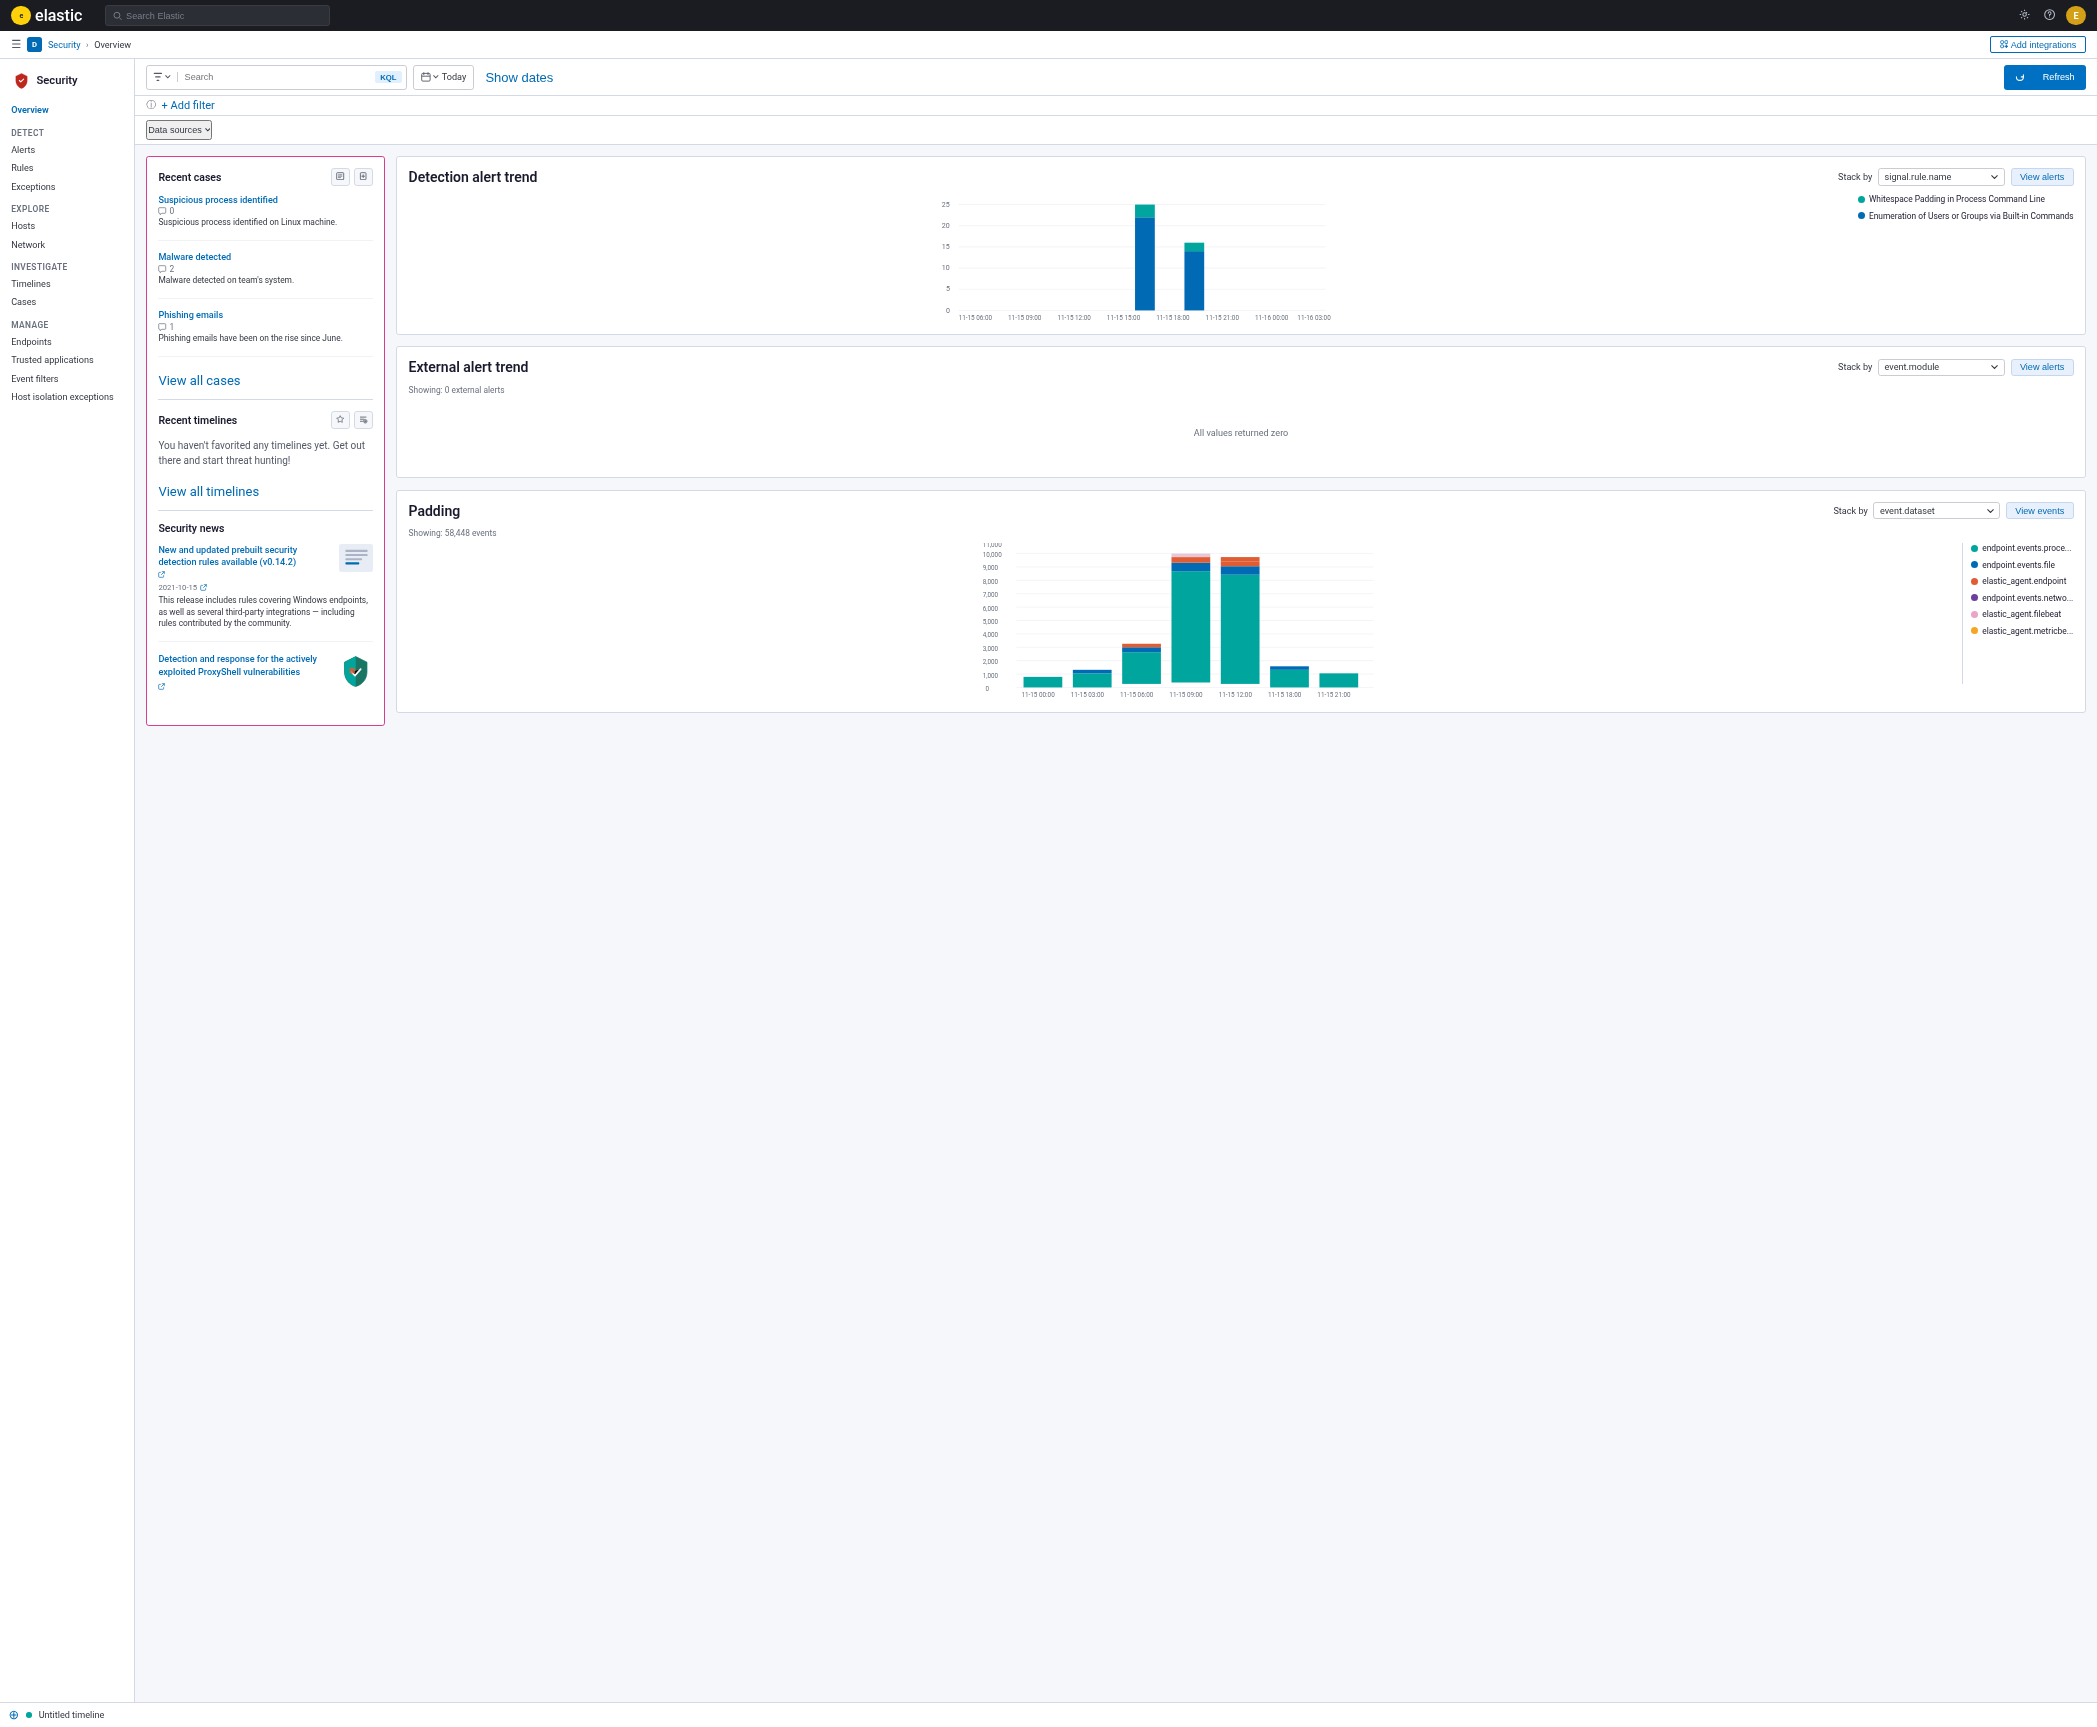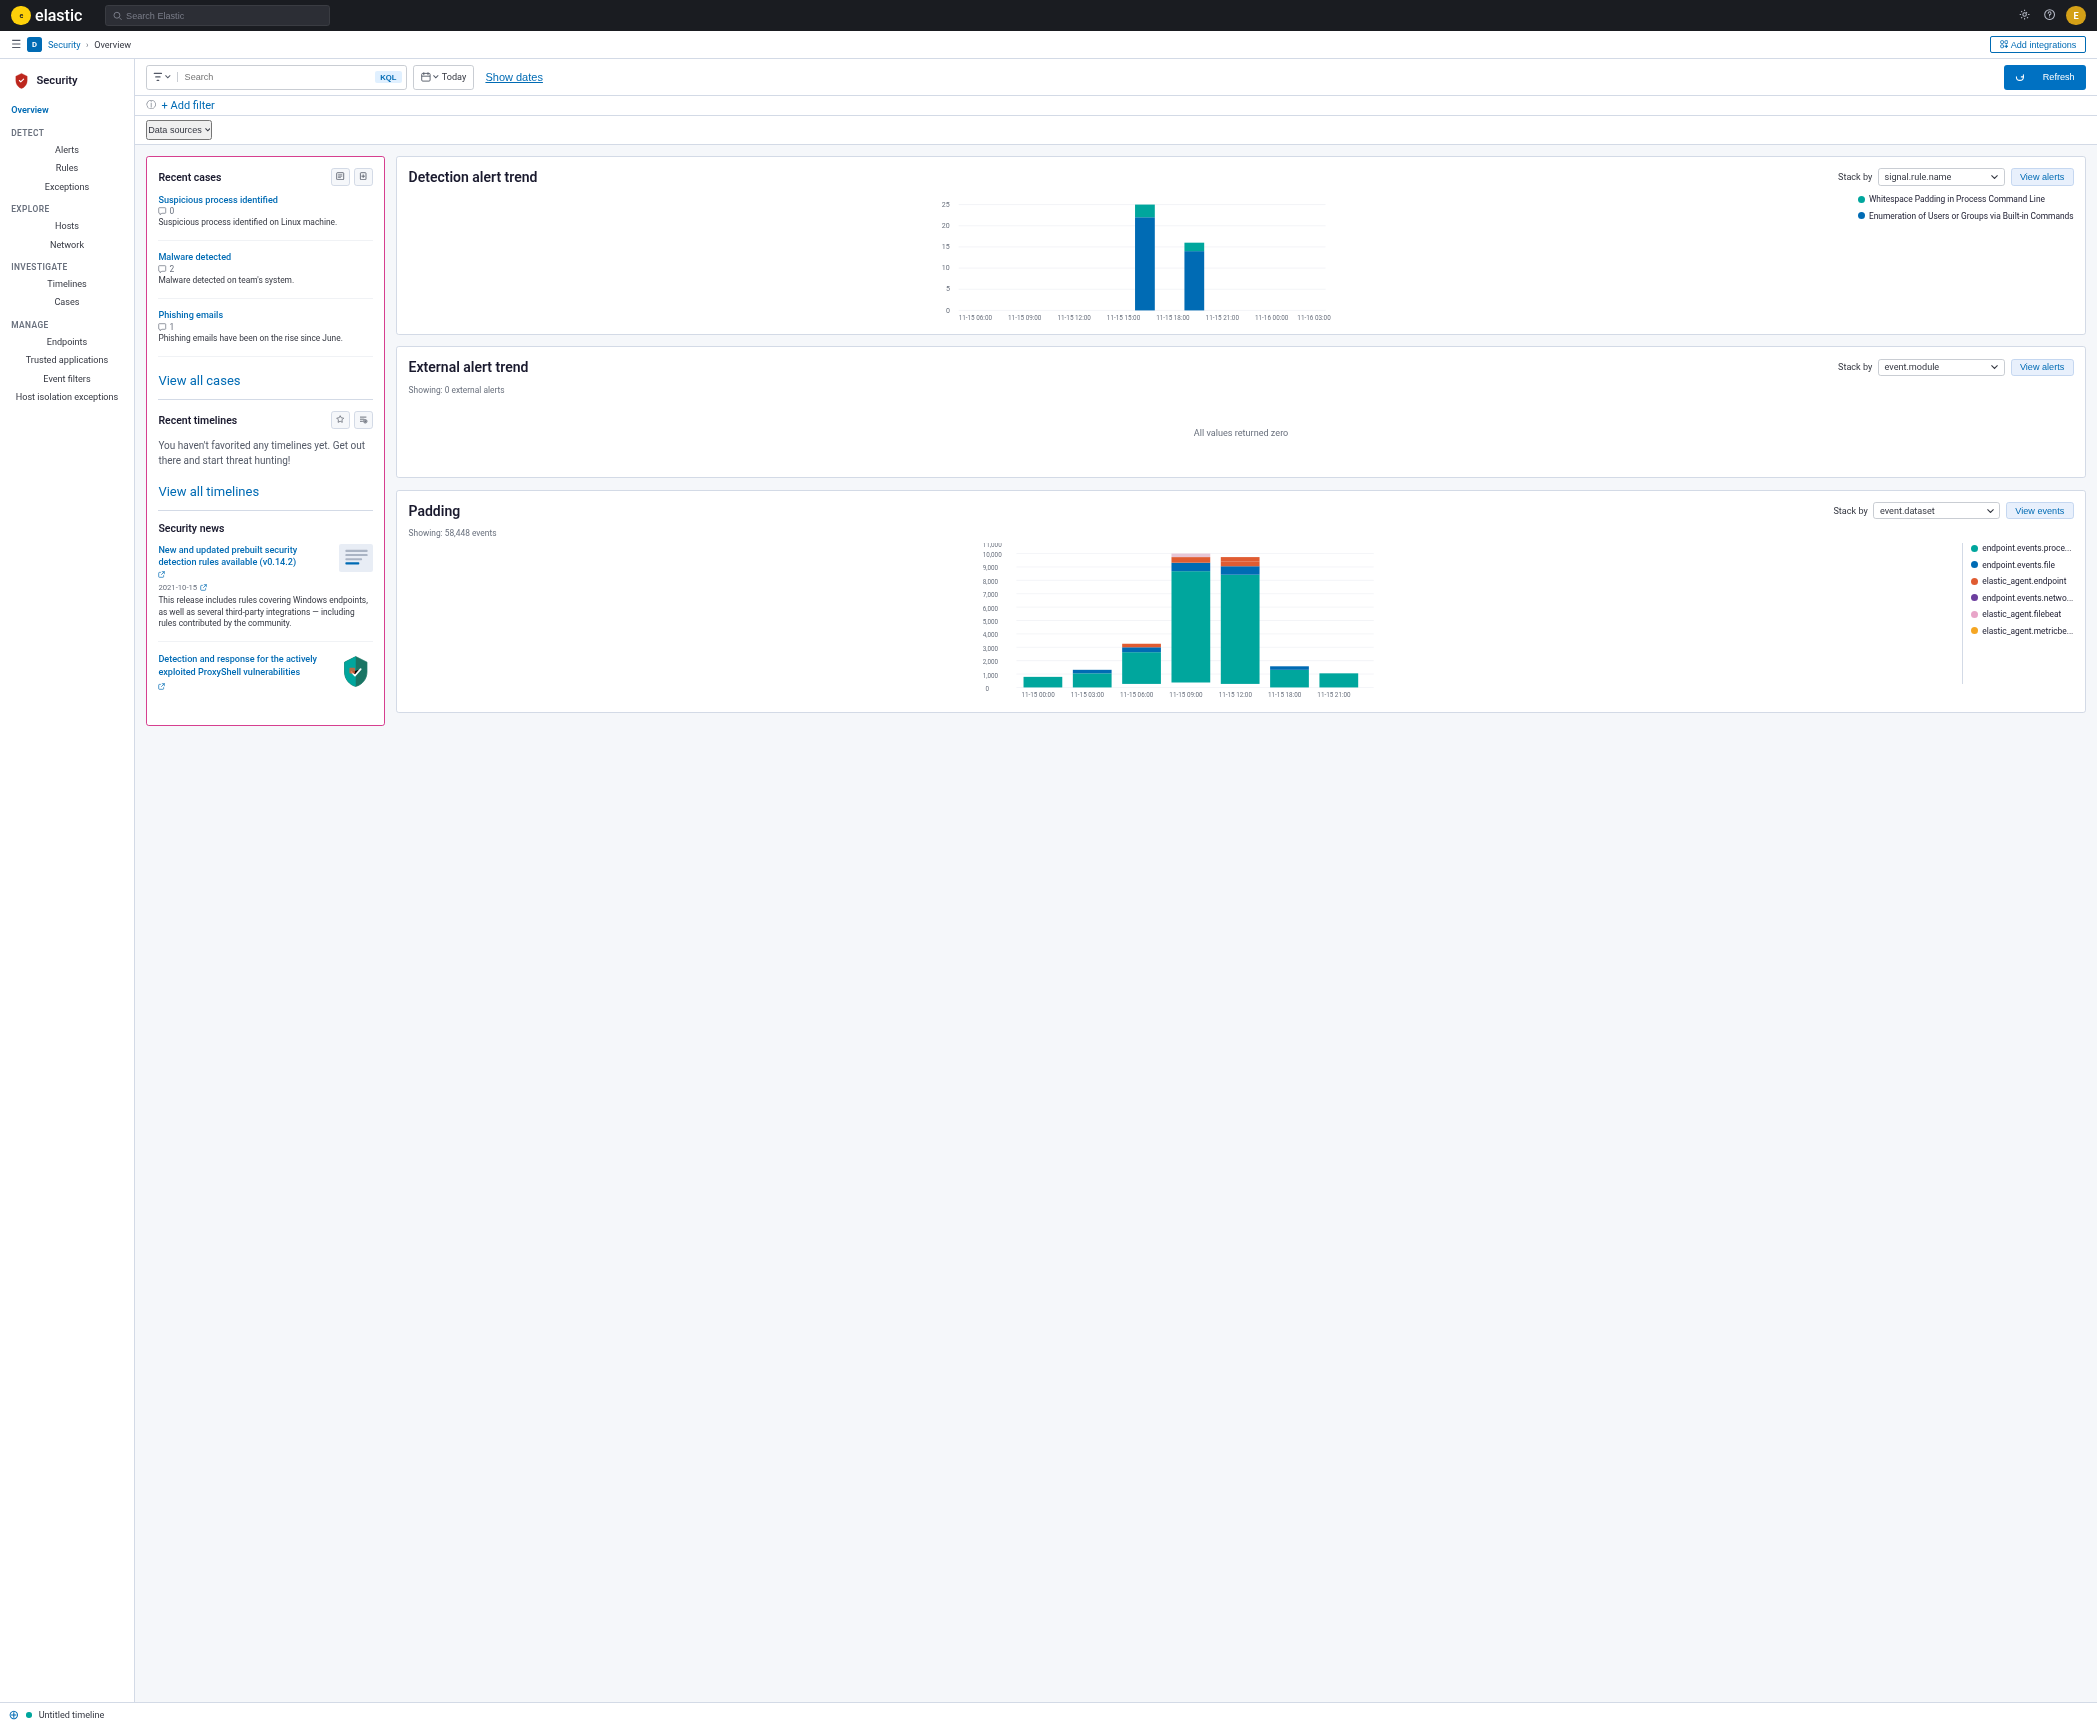--- a/index.html
+++ b/index.html
@@ -116,21 +116,20 @@
     .sidebar-nav-link.active { color: #006bb4; font-weight: 600; }
     .sidebar-section-label {
       padding: 8.4px 11.2px 2.8px;
       font-size: 8.4px; font-weight: 600; color: #69707d;
       text-transform: uppercase; letter-spacing: 0.05em;
     }
     .sidebar-nav-item {
       display: block; padding: 4.2px 11.2px;
       font-size: 9.1px; color: #343741; cursor: pointer;
       text-decoration: none;
-      text-align: center;
     }
 
     
     .content-area {
       flex: 1;
       overflow-y: auto;
       background: #f5f7fa;
       padding: 0;
     }
 
@@ -167,21 +166,21 @@
       margin-right: 4.2px;
     }
     .date-picker {
       display: flex; align-items: center; gap: 2.8px;
       border: 0.7px solid #c9cdd3; border-radius: 2.8px;
       padding: 0 7px; height: 25px; cursor: pointer;
       background: #fff; font-size: 9.1px; color: #343741;
     }
     .show-dates-btn {
       background: none; border: none; color: #006bb4;
-      font-size: 11px; cursor: pointer; padding: 0 5.6px; text-decoration: underline;
+      font-size: 13px; cursor: pointer; padding: 0 5.6px;
     }
     .refresh-btn {
       background: #0071c2; color: #fff;
       border: none; border-radius: 3px;
       padding: 0 11.2px; height: 25px;
       font-size: 9.1px; cursor: pointer;
       display: flex; align-items: center; gap: 18px;
       margin-left: auto;
     }
     .filter-row {

